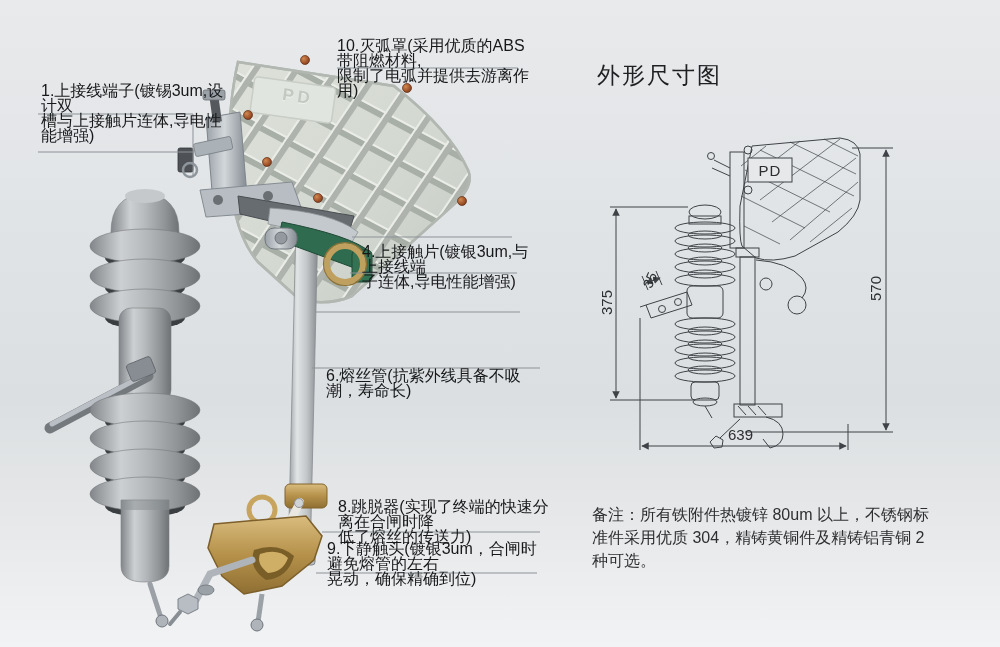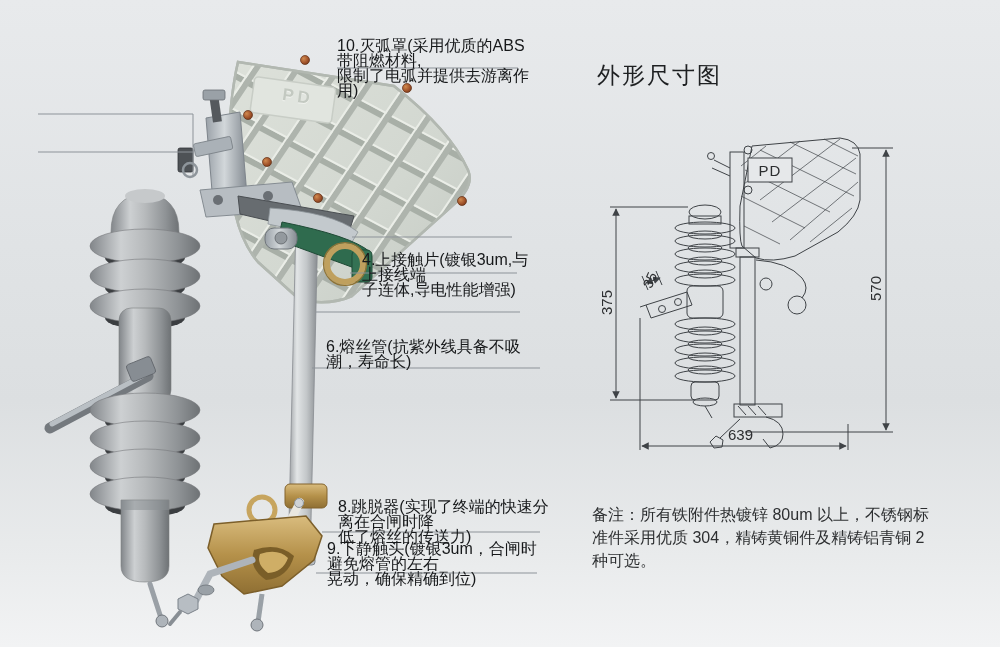--- a/index.html
+++ b/index.html
@@ -330,23 +330,25 @@
       <g>
         <line x1="640" y1="318" x2="640" y2="450"></line>
         <line x1="848" y1="424" x2="848" y2="450"></line>
         <line x1="642" y1="446" x2="846" y2="446" marker-start="url(#arw)" marker-end="url(#arw)"></line>
       </g>
     </g>
   </svg>
 
   <div class="callout" style="left:337px;top:38px;width:195px">10.灭弧罩(采用优质的ABS带阻燃材料,
 限制了电弧并提供去游离作用)</div>
-  <div class="callout" style="left:362px;top:252px;width:172px">4.上接触片(镀银3um,与上接线端
+  <div class="callout" style="left:41px;top:83px;width:186px">1.上接线端子(镀锡3um,设计双
+槽与上接触片连体,导电性能增强)</div>
+  <div class="callout" style="left:362px;top:244px;width:172px">4.上接触片(镀银3um,与上接线端
 子连体,导电性能增强)</div>
-  <div class="callout" style="left:326px;top:339px;width:220px">6.熔丝管(抗紫外线具备不吸潮，寿命长)</div>
+  <div class="callout" style="left:326px;top:368px;width:220px">6.熔丝管(抗紫外线具备不吸潮，寿命长)</div>
   <div class="callout" style="left:338px;top:499px;width:215px">8.跳脱器(实现了终端的快速分离在合闸时降
 低了熔丝的传送力)</div>
   <div class="callout" style="left:327px;top:541px;width:215px">9.下静触头(镀银3um，合闸时避免熔管的左右
 晃动，确保精确到位)</div>
 
   <div class="pd-emboss">PD</div>
 
   <div class="title">外形尺寸图</div>
   <div class="pd-badge">PD</div>
   <div class="dim dim-rot" style="left:594px;top:294px">375</div>

